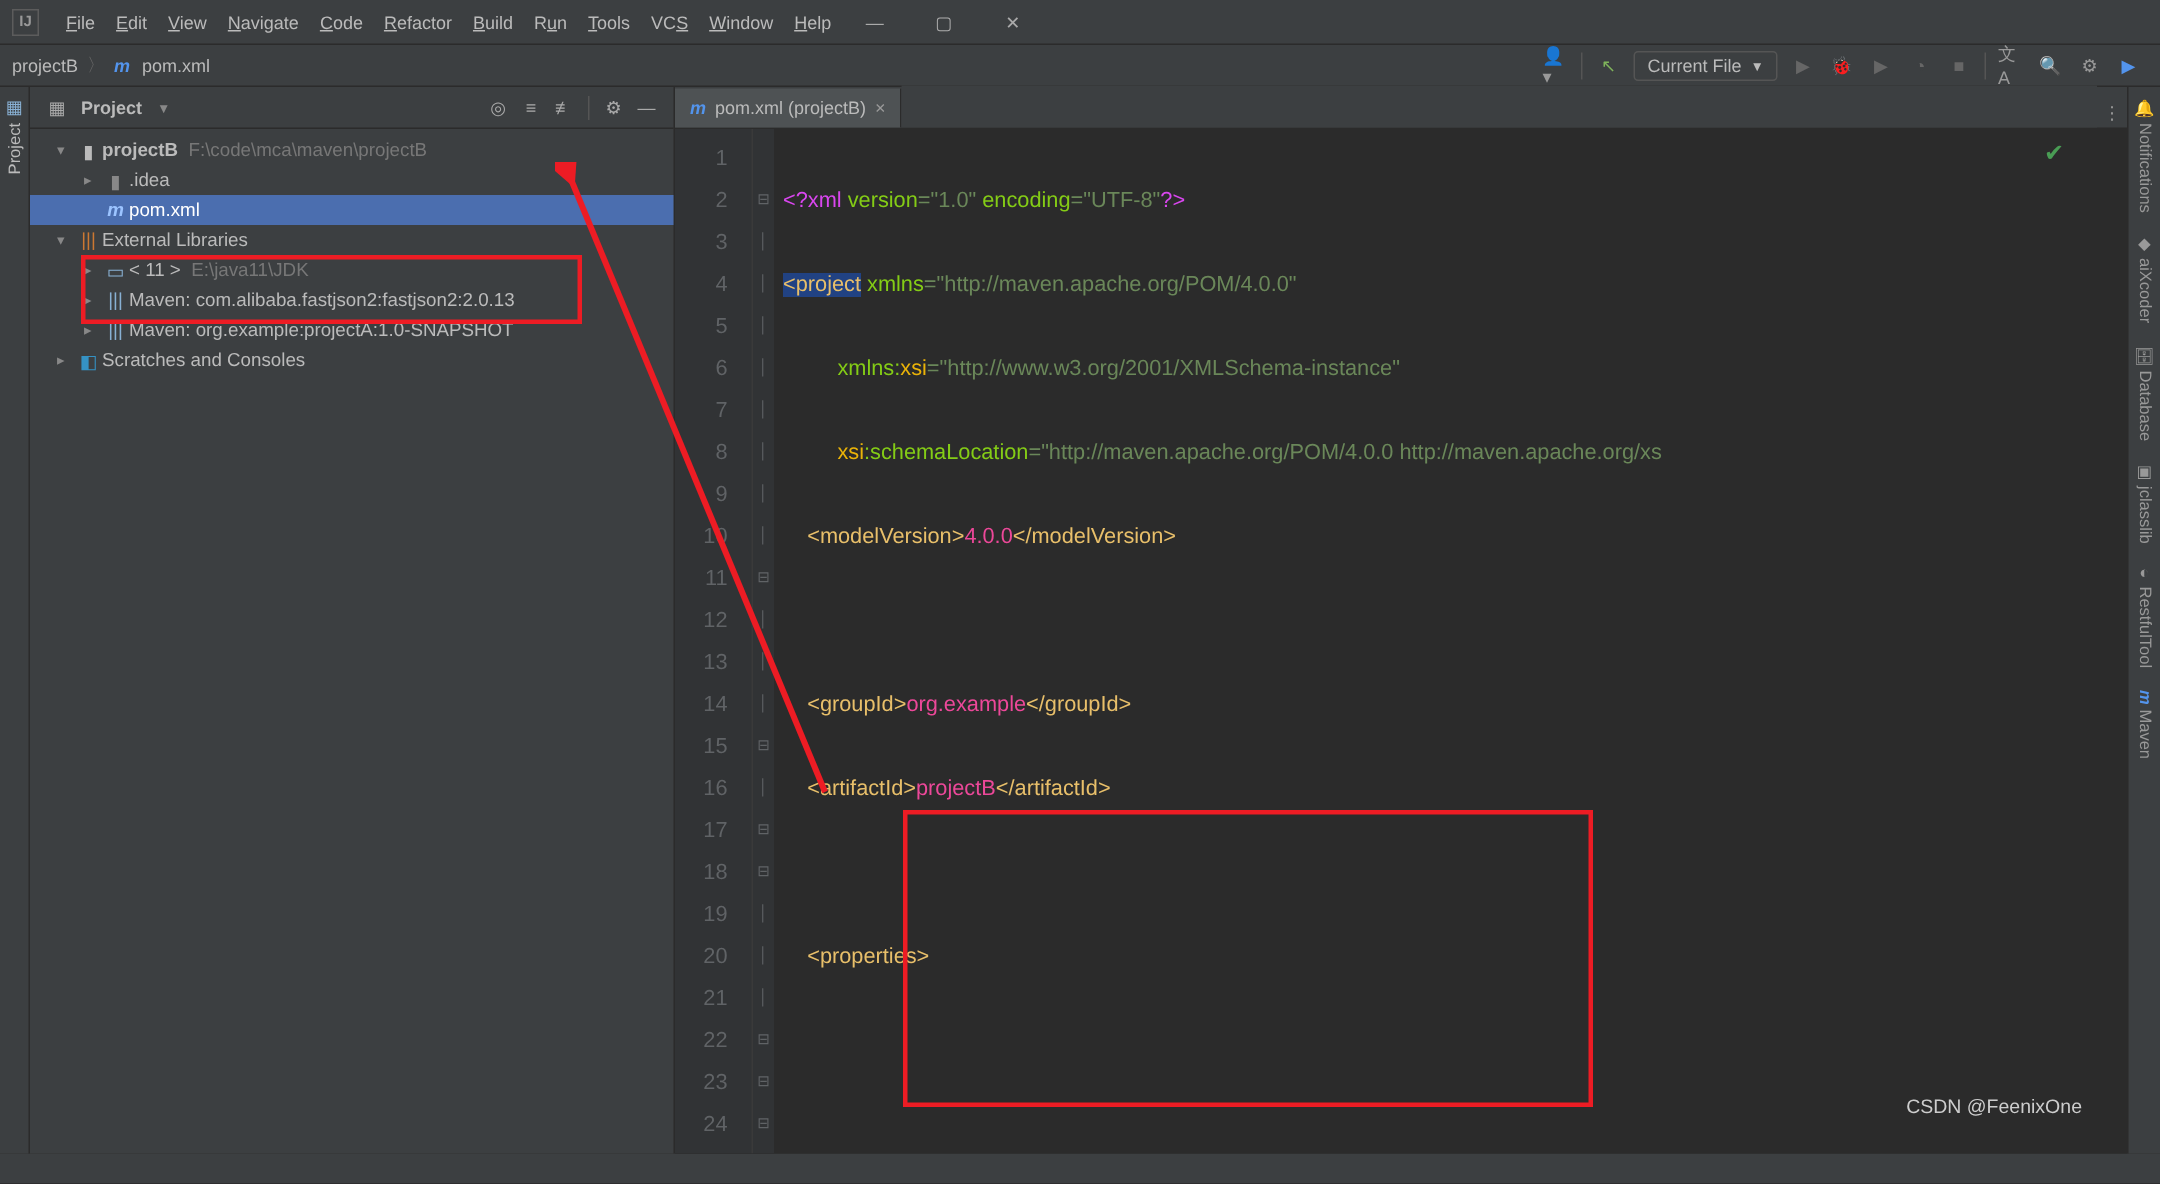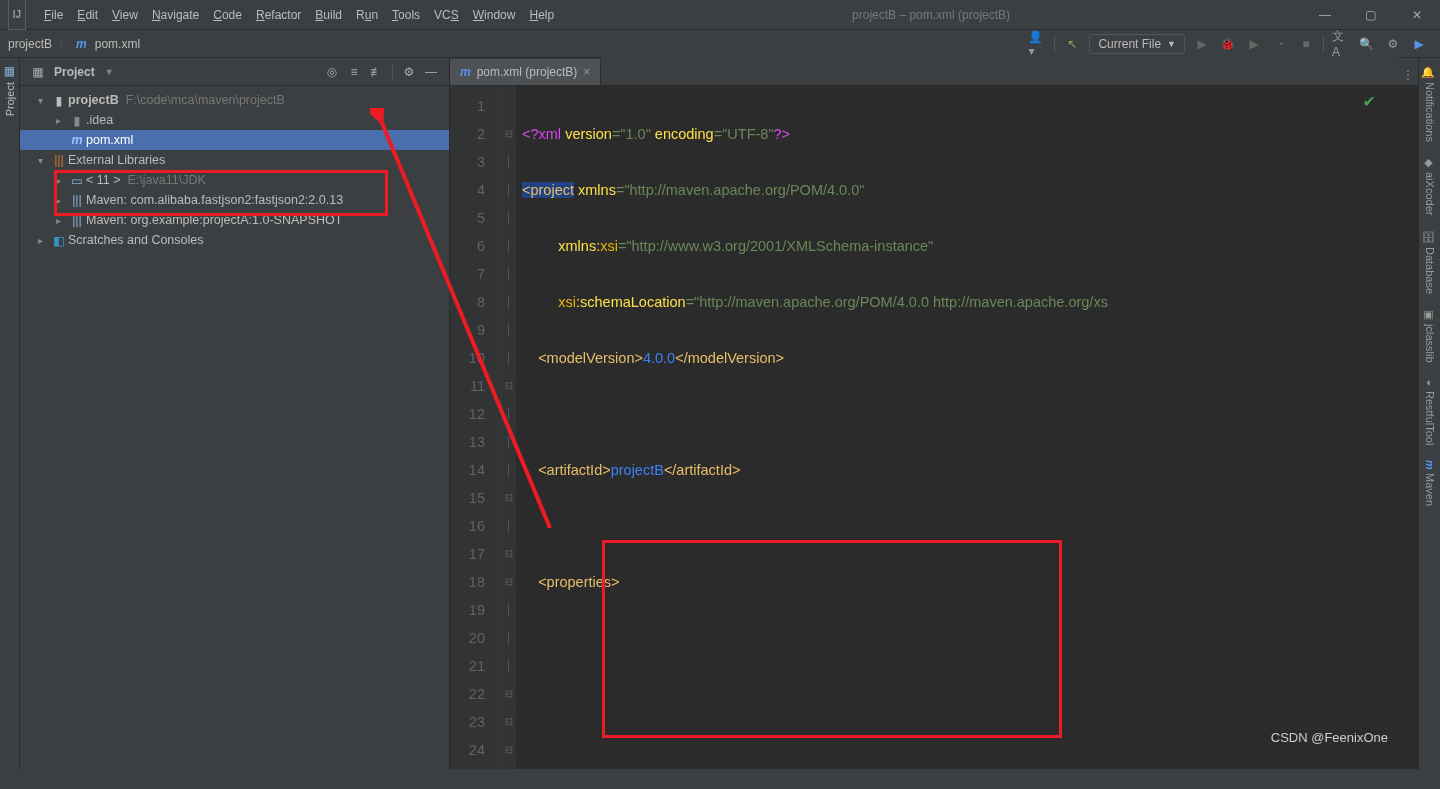--- a/index.html
+++ b/index.html
@@ -1,19 +1,19 @@
 <!DOCTYPE html>
 <html><head>
 <meta charset="utf-8">
 <style>
   * { margin:0; padding:0; box-sizing:border-box; font-family:"Segoe UI",Arial,sans-serif; user-select:none;}
   html,body{width:1440px;height:789px;background:#2b2b2b;color:#bbbbbb;overflow:hidden;font-size:12px;}
   
   .titlebar{height:30px;background:#3c3f41;display:flex;align-items:center;border-bottom:1px solid #2b2b2b;}
-  .titlebar .logo{width:18px;height:31px;background:#3c3f41;margin:0 8px;border:1px solid #5c5c5c;display:flex;align-items:center;justify-content:center;color:#999;font-weight:bold;font-size:10px;}
+  .titlebar .logo{width:18px;height:18px;background:#3c3f41;margin:0 8px;border:1px solid #5c5c5c;display:flex;align-items:center;justify-content:center;color:#999;font-weight:bold;font-size:10px;}
   .menus{display:flex;gap:2px;margin-left:4px;}
   .menu-item{padding:4px 6px;color:#bbb;}
   .menu-item u{text-decoration:underline;}
   .titlebar .center{flex:1;text-align:center;color:#777;}
   .winbtns{display:flex;}
   .winbtn{width:46px;height:30px;display:flex;align-items:center;justify-content:center;color:#aaa;}
   
   .navbar{height:28px;background:#3c3f41;display:flex;align-items:center;padding:0 8px;border-bottom:1px solid #2b2b2b;justify-content:space-between;}
   .crumbs{display:flex;align-items:center;gap:6px;color:#bbb;}
   .crumbs .m{color:#5394ec;font-style:italic;margin-right:2px;font-weight:bold;}
@@ -47,21 +47,21 @@
   .tab .m{color:#5394ec;font-style:italic;font-weight:bold;}
   .tab .x{color:#999;}
   .tabs .spacer{flex:1;background:#3c3f41;height:28px;}
   .tabs .more{padding:0 8px;color:#999;}
   .editor{flex:1;display:flex;overflow:hidden;font-family:"JetBrains Mono",Consolas,monospace;font-size:14.5px;position:relative;}
   .gutter{width:52px;background:#313335;text-align:right;color:#606366;padding:6px 16px 6px 0;line-height:28px;border-right:1px solid #3a3a3a;}
   .foldcol{width:14px;background:#313335;padding-top:6px;line-height:28px;color:#606366;font-size:10px;}
   .foldcol div{height:28px;display:flex;align-items:center;justify-content:center;}
   .code{flex:1;padding:6px 0 6px 6px;line-height:28px;white-space:pre;position:relative;}
   .code .line{height:28px;}
-  .c-tag{color:#e8bf6a;} .c-attr{color:#fde047;} .c-str{color:#6a8759;} .c-txt{color:#3b82f6;} .c-decl{color:#d946ef;} .c-ns{color:#eab308;margin-top:16px;}
+  .c-tag{color:#e8bf6a;} .c-attr{color:#84cc16;} .c-str{color:#6a8759;} .c-txt{color:#ec4899;} .c-decl{color:#d946ef;} .c-ns{color:#eab308;margin-top:16px;}
   .hl-project{background:#214283;color:#e8bf6a;}
   .redbox-code{position:absolute;border:3px solid #ed1c24;left:86px;top:454px;width:460px;height:198px;pointer-events:none;}
   .status{position:absolute;right:42px;top:6px;color:#499c54;font-size:16px;}
   .watermark{position:absolute;right:30px;bottom:24px;color:#cdcdcd;font-size:13px;}
   .footer{height:20px;background:#3c3f41;}
 </style>
 </head>
 <body>
 
 <div class="titlebar">
@@ -73,21 +73,20 @@
     <div class="menu-item"><u>N</u>avigate</div>
     <div class="menu-item"><u>C</u>ode</div>
     <div class="menu-item"><u>R</u>efactor</div>
     <div class="menu-item"><u>B</u>uild</div>
     <div class="menu-item">R<u>u</u>n</div>
     <div class="menu-item"><u>T</u>ools</div>
     <div class="menu-item">VC<u>S</u></div>
     <div class="menu-item"><u>W</u>indow</div>
     <div class="menu-item"><u>H</u>elp</div>
   </div>
-  <div class="center">projectB – pom.xml (projectB)</div>
   <div class="winbtns">
     <div class="winbtn">—</div>
     <div class="winbtn">▢</div>
     <div class="winbtn">✕</div>
   </div>
 </div>
 
 <div class="navbar">
   <div class="crumbs">
     <span>projectB</span>
@@ -240,20 +239,21 @@
           <div>⊟</div>
           <div>⊟</div>
       </div>
       <div class="code">
 <div class="line"><span class="c-decl">&lt;?xml </span><span class="c-attr">version</span><span class="c-str">=</span><span class="c-str">"1.0"</span><span class="c-attr"> encoding</span><span class="c-str">=</span><span class="c-str">"UTF-8"</span><span class="c-decl">?&gt;</span></div>
 <div class="line"><span class="hl-project">&lt;project</span><span class="c-attr"> xmlns</span><span class="c-str">=</span><span class="c-str">"http://maven.apache.org/POM/4.0.0"</span></div>
 <div class="line">         <span class="c-attr">xmlns:</span><span class="c-ns">xsi</span><span class="c-str">=</span><span class="c-str">"http://www.w3.org/2001/XMLSchema-instance"</span></div>
 <div class="line">         <span class="c-ns">xsi</span><span class="c-attr">:schemaLocation</span><span class="c-str">=</span><span class="c-str">"http://maven.apache.org/POM/4.0.0 http://maven.apache.org/xs</span></div>
 <div class="line">    <span class="c-tag">&lt;modelVersion&gt;</span><span class="c-txt">4.0.0</span><span class="c-tag">&lt;/modelVersion&gt;</span></div>
 <div class="line"> </div>
+<div class="line">    <span class="c-tag">&lt;groupId&gt;</span><span class="c-txt">org.example</span><span class="c-tag">&lt;/groupId&gt;</span></div>
 <div class="line">    <span class="c-tag">&lt;artifactId&gt;</span><span class="c-txt">projectB</span><span class="c-tag">&lt;/artifactId&gt;</span></div>
 <div class="line"> </div>
 <div class="line">    <span class="c-tag">&lt;properties&gt;</span></div>
 
 
 
 
 
 
 

